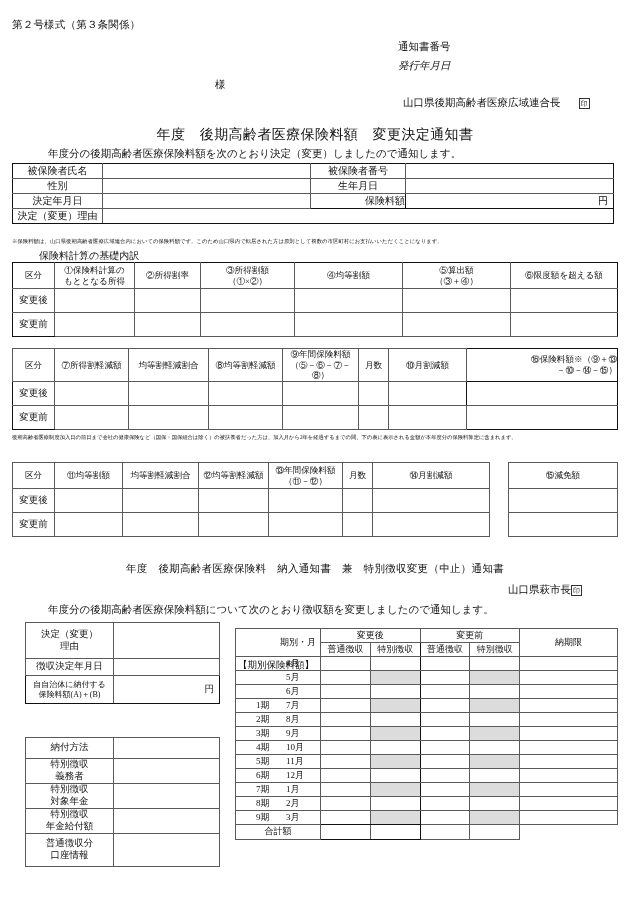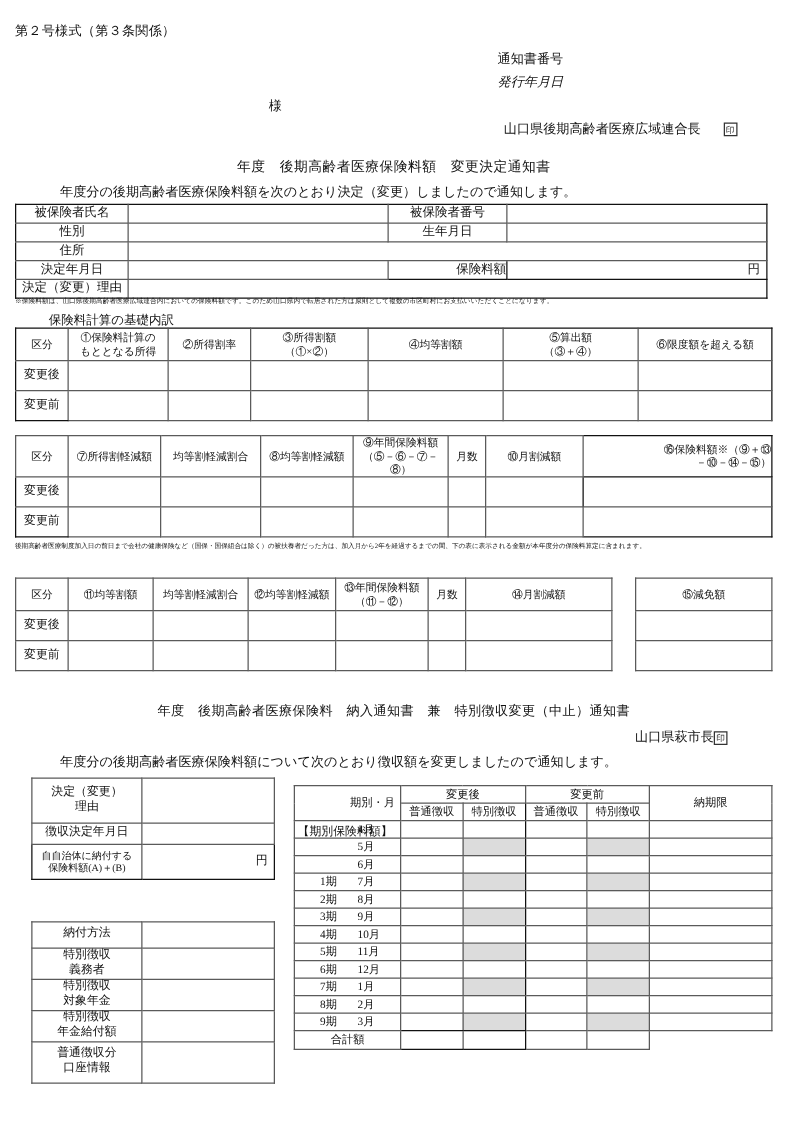--- a/index.html
+++ b/index.html
@@ -73,21 +73,21 @@
     color: #333;
   }
 
   
   .title1 {
     position: absolute;
     left: 0;
     top: 126px;
     width: 630px;
     text-align: center;
-    font-size: 11px;
+    font-size: 14px;
     letter-spacing: 0.4px;
   }
   .lead1 {
     position: absolute;
     left: 48px;
     top: 147px;
     font-size: 10.5px;
   }
 
   
@@ -290,24 +290,20 @@
       <td class="lbl2 thick-t thick-l">被保険者番号</td>
       <td class="thick-t thick-r"></td>
     </tr>
     <tr>
       <td class="lbl thick-l">性別</td>
       <td></td>
       <td class="lbl2 thick-l">生年月日</td>
       <td class="thick-r"></td>
     </tr>
     <tr>
-      <td class="lbl thick-l">住所</td>
-      <td colspan="3" class="thick-r"></td>
-    </tr>
-    <tr>
       <td class="lbl thick-l">決定年月日</td>
       <td></td>
       <td class="lbl2 thick">保険料額</td>
       <td class="yen thick-t thick-b thick-r">円</td>
     </tr>
     <tr>
       <td class="lbl thick-l thick-b">決定（変更）理由</td>
       <td colspan="3" class="thick-r thick-b"></td>
     </tr>
   </tbody>

